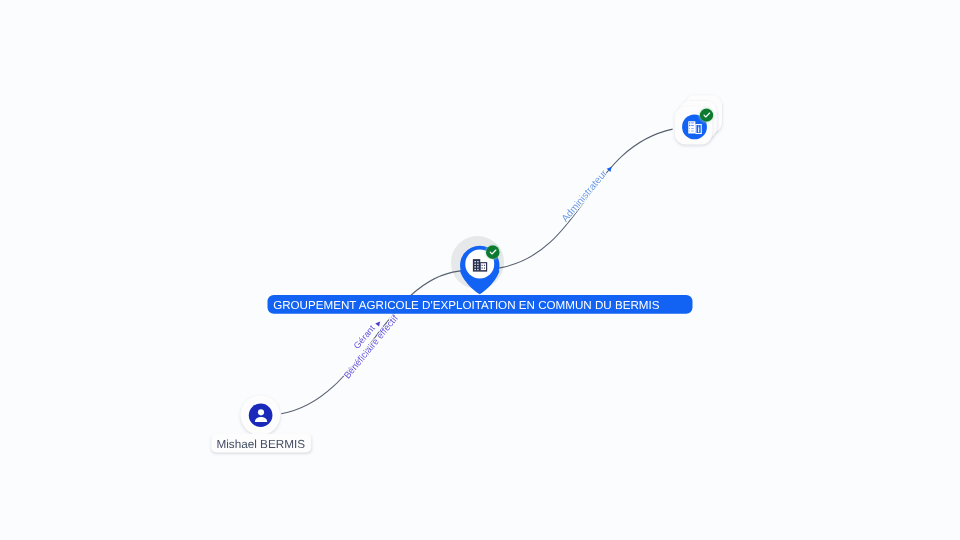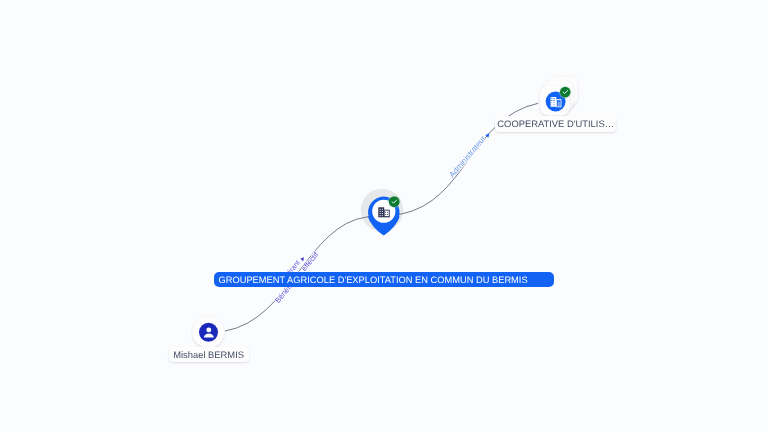--- a/index.html
+++ b/index.html
@@ -6,21 +6,21 @@
   body{width:768px;height:432px;background:#fbfcfe;font-family:"Liberation Sans",sans-serif;overflow:hidden;
     -webkit-font-smoothing:antialiased;text-rendering:geometricPrecision;}
   #stage{position:relative;width:768px;height:432px;background:#fbfcfe;}
   .layer{position:absolute;left:0;top:0;width:768px;height:432px;}
   .label-card{position:absolute;background:#fdfdfe;border-radius:4px;
     box-shadow:0 1px 2px rgba(60,70,90,.17);
     color:#444d63;font-size:9.4px;white-space:nowrap;display:flex;align-items:center;
     justify-content:center;height:15.5px;}
   .label-sel{position:absolute;background:#1263f3;border-radius:5px;color:#fff;font-size:9.3px;
     white-space:nowrap;display:flex;align-items:center;justify-content:flex-start;height:15px;
-    padding-left:4.5px;box-sizing:border-box;margin-top:36px;}
+    padding-left:4.5px;box-sizing:border-box;}
 </style>
 </head>
 <body>
 
 <div id="stage">
 
   <svg class="layer" viewBox="0 0 3072 1728">
     <circle cx="1528" cy="840" r="85" fill="#e7e8ea"></circle>
   </svg>
 
@@ -80,23 +80,20 @@
       <rect x="2211.6" y="418" width="8.4" height="2.2" fill="#5b9bf8"></rect>
       <rect x="2234" y="407.2" width="3.6" height="16.4" fill="#ffffff"></rect>
       <circle cx="2235.8" cy="403.2" r="1.8" fill="#ffffff"></circle>
     </g>
     <g>
       <circle cx="2260.8" cy="368.4" r="21.4" fill="#117a32" filter="url(#greenglow)"></circle>
       <path d="M2252.8 368.4 l5.6 6.0 l12.4 -12.8" fill="none" stroke="#ffffff" stroke-width="3.6" stroke-linecap="round" stroke-linejoin="round"></path>
     </g>
   </svg>
 
-  <div class="label-card" style="left:495.3px;top:116px;width:120.8px;">
-    <span>COOPERATIVE D'UTILIS…</span>
-  </div>
 
   <svg class="layer" viewBox="0 0 3072 1728">
     <path d="M1474.3 865.2 A63 63 0 1 1 1596.1 865.2 C1604 860.6 1584.9 910.9 1535.2 941.6 C1485.5 910.9 1466.4 860.6 1474.3 865.2 Z" fill="#1263f3"></path>
     <circle cx="1535.2" cy="845" r="46.4" fill="#ffffff"></circle>
     <g fill="#2a3150">
       <path d="M1513.2 829.2 h23.6 v40 h-23.6 z"></path>
     </g>
     <g fill="#ffffff">
       <rect x="1518.4" y="835.2" width="4.2" height="4.2"></rect>
       <rect x="1527.2" y="835.2" width="4.2" height="4.2"></rect>

